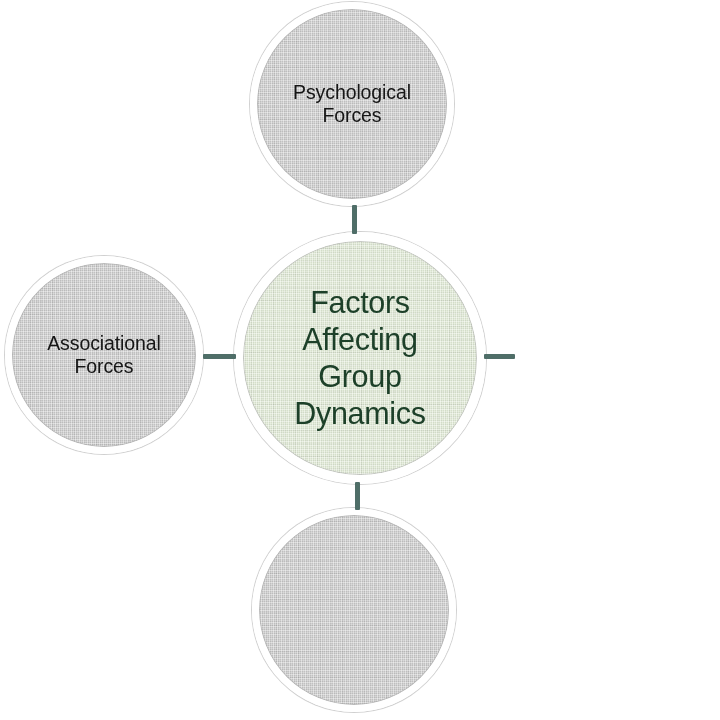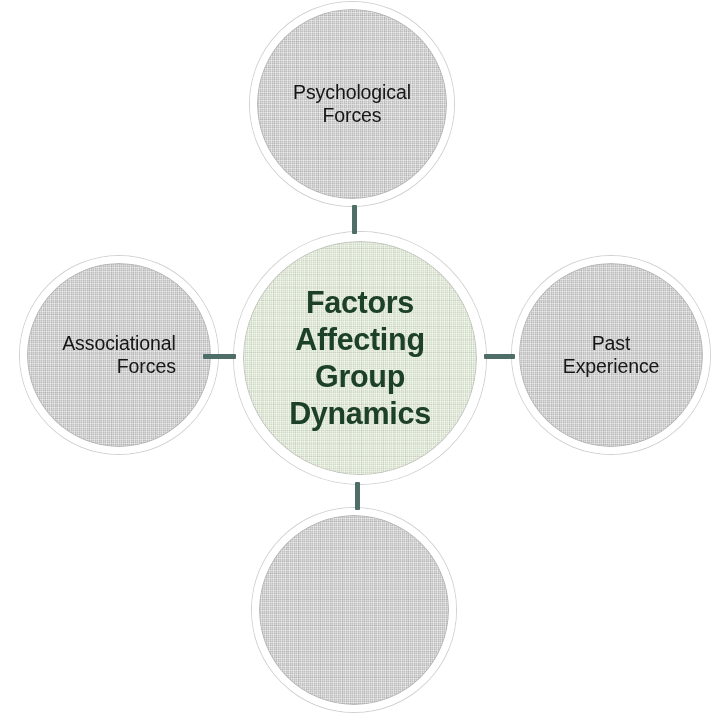--- a/index.html
+++ b/index.html
@@ -111,28 +111,28 @@
   .center .disc { background-color: #dfe9d4; }
   .center .ring {
     border-width: 9px;
     box-shadow: 0 0 0 1px rgba(168,168,168,0.55),
                 inset 0 0 0 1px rgba(182,182,182,0.7);
   }
   .center .disc { inset: 9px; }
   .center .label {
     color: #1d4029;
     font-size: 30.5px;
-    font-weight: 700;
+    font-weight: 400;
     line-height: 1.22;
     letter-spacing: -0.3px;
   }
 
   
   #node-top    { left: 250px; top:   2px;  width: 204px; height: 204px; }
-  #node-left   { left:   20px; top: 256px;  width: 198px; height: 198px; text-align: right; }
+  #node-left   { left:   5px; top: 256px;  width: 198px; height: 198px; }
   #node-right  { left: 512px; top: 256px;  width: 198px; height: 198px; }
   #node-bottom { left: 252px; top: 508px;  width: 204px; height: 204px; }
   #node-center { left: 234px; top: 232px;  width: 252px; height: 252px; }
 
   
   .connector {
     position: absolute;
     background: #4f6e68;
     z-index: 1;
   }
@@ -165,28 +165,20 @@
 
   <div class="node satellite" id="node-left">
     <div class="disc" style="background-color: rgb(201, 201, 201);">
       <div class="texture"></div>
     </div>
     <div class="ring" style="border-color: rgb(255, 255, 255);"></div>
     <div class="label" style="color: rgb(22, 22, 22);">Associational
 Forces</div>
   </div>
 
-  <div class="node satellite" id="node-right">
-    <div class="disc" style="background-color: rgb(201, 201, 201);">
-      <div class="texture"></div>
-    </div>
-    <div class="ring" style="border-color: rgb(255, 255, 255);"></div>
-    <div class="label" style="color: rgb(22, 22, 22);">Past
-Experience</div>
-  </div>
 
   <div class="node satellite" id="node-bottom">
     <div class="disc" style="background-color: rgb(201, 201, 201);">
       <div class="texture"></div>
     </div>
     <div class="ring" style="border-color: rgb(255, 255, 255);"></div>
   </div>
 
   <div class="node center" id="node-center">
     <div class="disc" style="background-color: rgb(223, 233, 212);">

